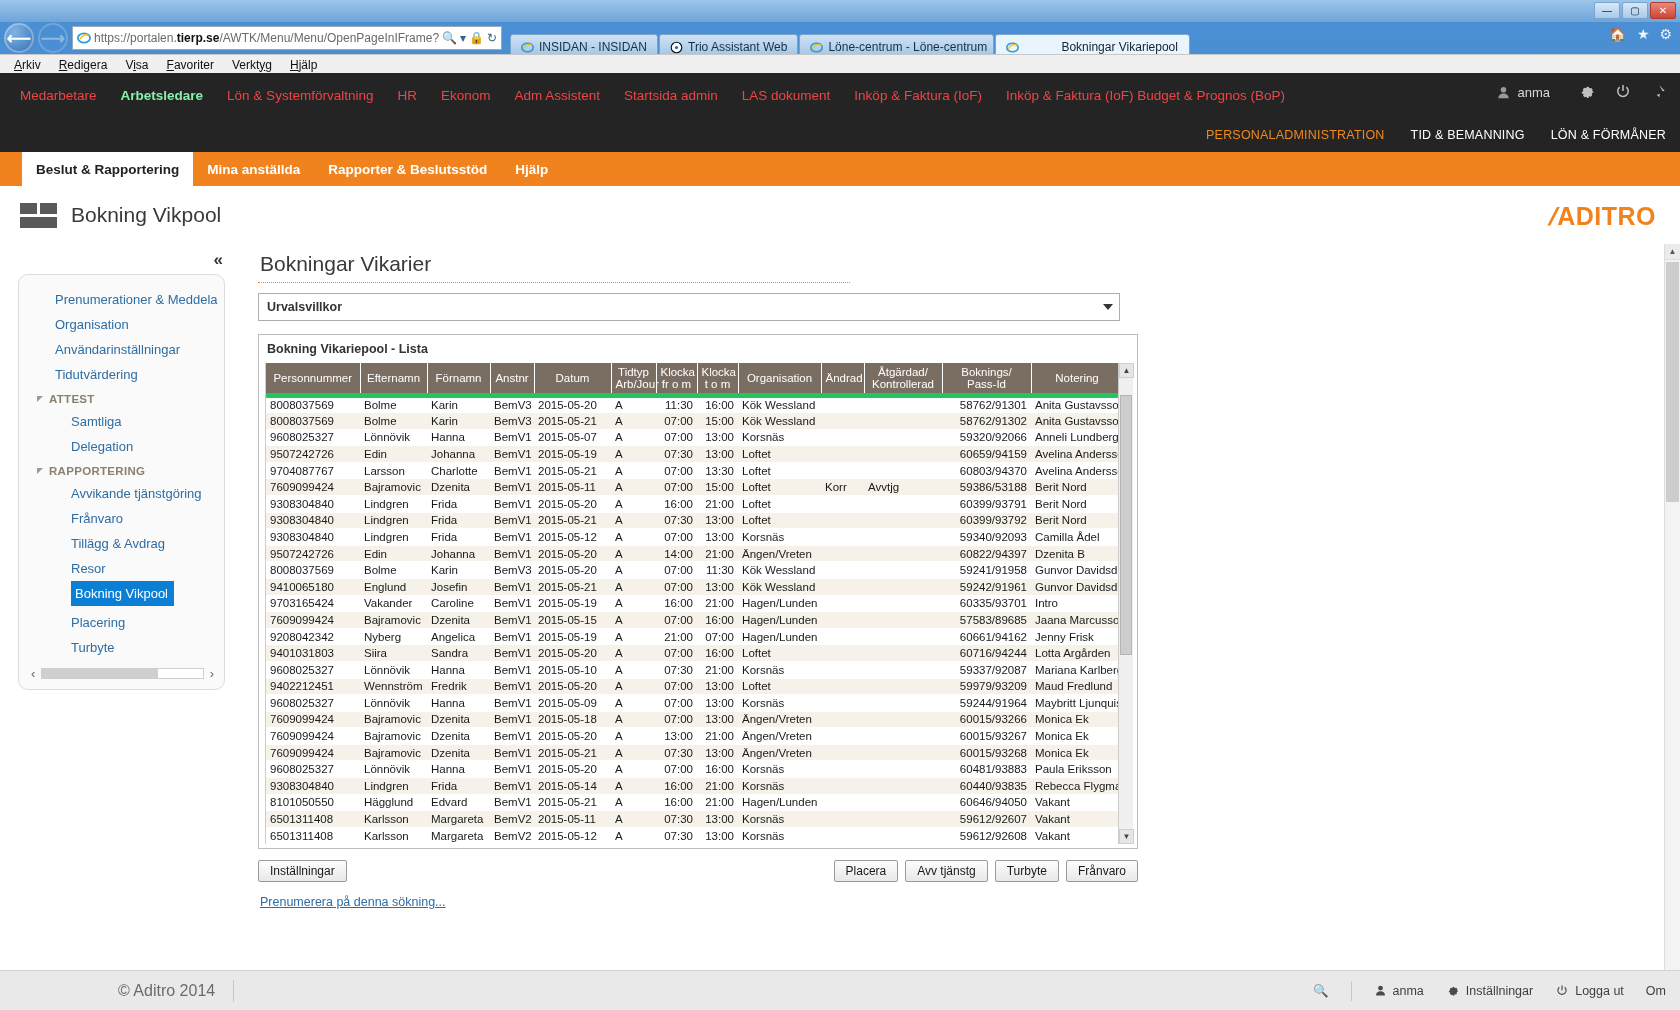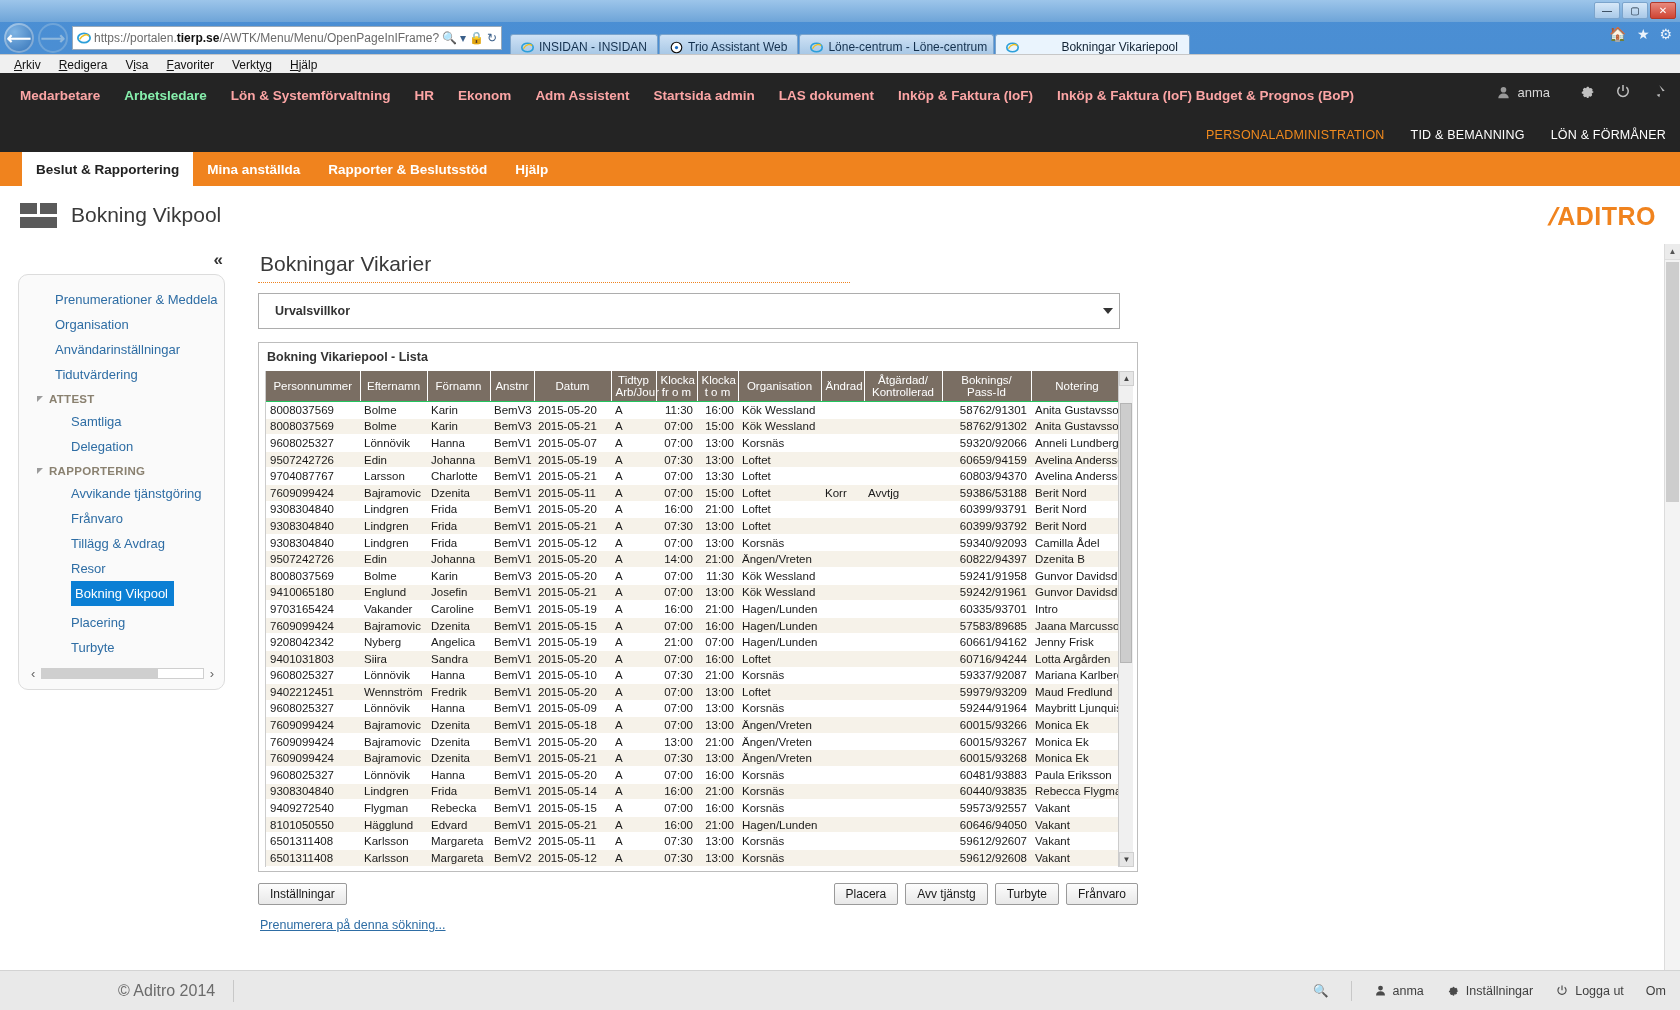--- a/index.html
+++ b/index.html
@@ -116,24 +116,23 @@
   }
 
   .topnav {
     height: 44px;
     background: #242424;
     display: flex; align-items: center;
     padding-left: 8px;
     position: relative;
   }
   .topnav a {
-    color: #fca5a5; font-size: 13.5px;
+    color: #ef4444; font-size: 13.5px;
     padding: 0 12px; text-decoration: none; cursor: pointer;
     white-space: nowrap;
-    font-weight: bold;
   }
   .topnav a.active { color: #86efac; font-weight: bold; }
   .topnav .user {
     position: absolute; right: 130px; top: 12px;
     color: #d8d8d8; font-size: 13px;
     display: flex; align-items: center; gap: 6px;
   }
   .topnav .righticons {
     position: absolute; right: 14px; top: 10px;
     display: flex; gap: 18px; align-items: center;
@@ -234,26 +233,26 @@
     position: absolute; left: 252px; top: 0; width: 1310px;
   }
   .main-title {
     font-size: 21px; color: #3a3a3a;
     padding: 8px 0 6px 8px;
   }
   .title-rule { width: 592px; border-bottom: 1px dotted #f0831e; margin-left: 6px; }
 
   .selectbox {
     margin: 10px 0 0 6px;
-    width: 862px; height: 36px;
+    width: 862px; height: 28px;
     border: 1px solid #adadad;
     background: #ffffff;
     display: flex; align-items: center; justify-content: space-between;
     font-size: 12.5px; font-weight: bold; color: #333;
-    padding: 0 6px 0 16px; cursor: pointer;
+    padding: 0 6px 0 8px; cursor: pointer;
   }
   .selectbox .caret { width:0;height:0;border-left:5px solid transparent;border-right:5px solid transparent;border-top:6px solid #333; }
 
   .listpanel {
     margin: 13px 0 0 6px;
     width: 880px;
     border: 1px solid #bdbdbd;
     background: #ffffff;
   }
   .listpanel-title {
@@ -271,21 +270,21 @@
     font-size: 11.5px;
     table-layout: fixed;
   }
   table.grid th {
     background: #7a6e63;
     color: #ffffff;
     font-weight: normal;
     font-size: 11.5px;
     padding: 3px 4px;
     border-right: 1px solid #ffffff;
-    border-bottom: 1px solid #22c55e;
+    border-bottom: 5px solid #22c55e;
     line-height: 12px;
     height: 29px;
     vertical-align: middle;
   }
   table.grid td {
     padding: 1px 4px;
     color: #1a1a1a;
     height: 16.6px;
     white-space: nowrap;
     overflow: hidden;
@@ -945,35 +944,20 @@
                     <td>A</td>
                     <td class="num">16:00</td>
                     <td class="num">21:00</td>
                     <td>Korsnäs</td>
                     <td></td>
                     <td></td>
                     <td class="num">60440/93835</td>
                     <td>Rebecca Flygman</td>
                   </tr>
                   <tr>
-                    <td>9409272540</td>
-                    <td>Flygman</td>
-                    <td>Rebecka</td>
-                    <td>BemV1</td>
-                    <td>2015-05-15</td>
-                    <td>A</td>
-                    <td class="num">07:00</td>
-                    <td class="num">16:00</td>
-                    <td>Korsnäs</td>
-                    <td></td>
-                    <td></td>
-                    <td class="num">59573/92557</td>
-                    <td>Vakant</td>
-                  </tr>
-                  <tr>
                     <td>8101050550</td>
                     <td>Hägglund</td>
                     <td>Edvard</td>
                     <td>BemV1</td>
                     <td>2015-05-21</td>
                     <td>A</td>
                     <td class="num">16:00</td>
                     <td class="num">21:00</td>
                     <td>Hagen/Lunden</td>
                     <td></td>

